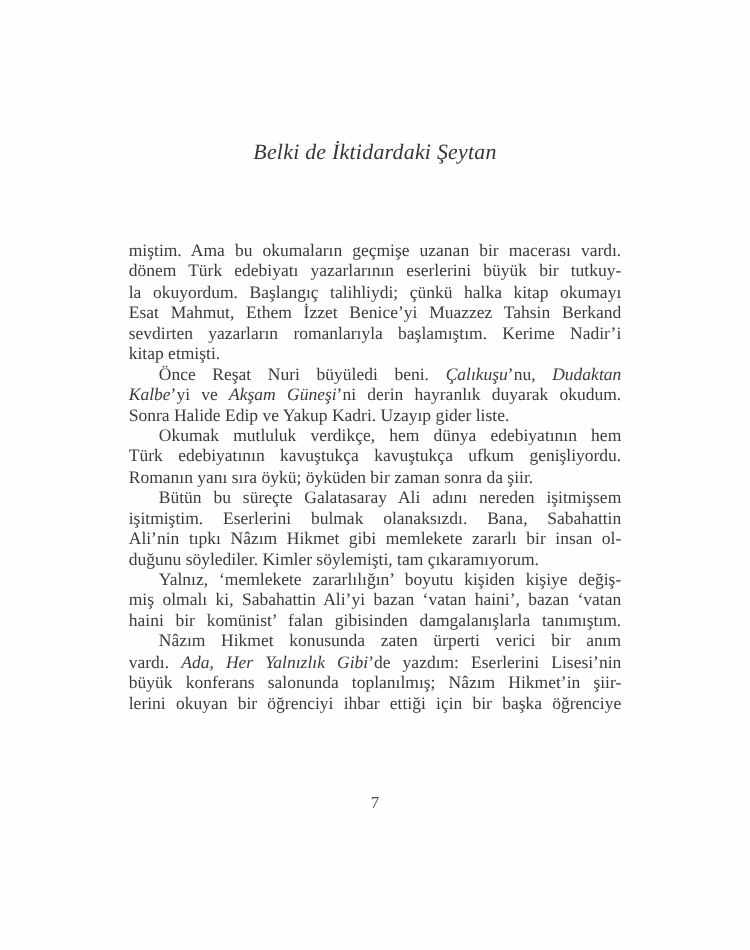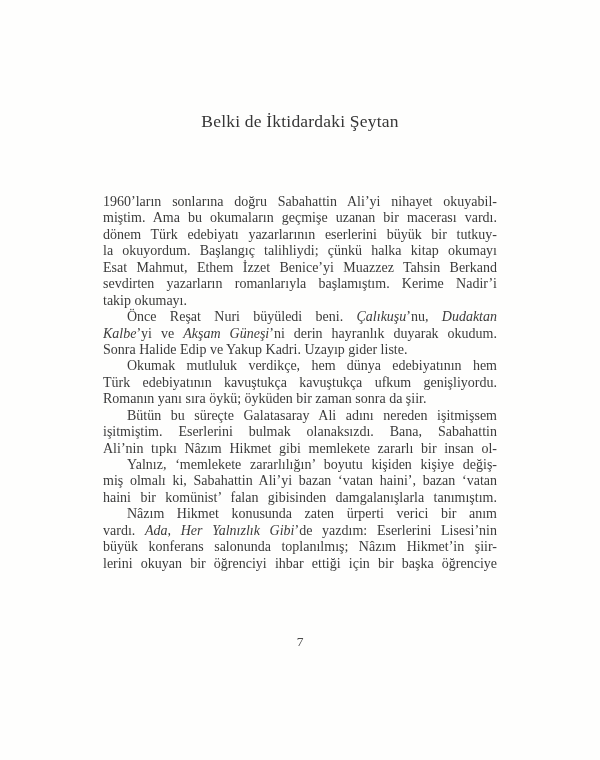--- a/index.html
+++ b/index.html
@@ -15,20 +15,21 @@
     font-family: "Liberation Serif", serif;
     color: #3b3b3b;
     overflow: hidden;
   }
   .chapter-title {
     position: absolute;
     top: 111px;
     left: 0;
     width: 100%;
     text-align: center;
+    font-style: italic;
     font-size: 17.5px;
     letter-spacing: 0.2px;
     color: #363636;
   }
   .body-text {
     position: absolute;
     top: 194px;
     left: 103px;
     width: 394px;
     font-size: 14px;
@@ -60,36 +61,36 @@
     color: #4a4a4a;
   }
 </style>
 </head>
 <body>
 
 <div class="book-page">
   <div class="chapter-title">Belki de İktidardaki Şeytan</div>
 
   <div class="body-text">
-      <div class="line"><span>1960’ların sonlarına doğru Sabahattin Ali’yi nihayet okuyabil-</span></div>
       <div class="line"><span>miştim. Ama bu okumaların geçmişe uzanan bir macerası vardı.</span></div>
       <div class="line"><span>dönem Türk edebiyatı yazarlarının eserlerini büyük bir tutkuy-</span></div>
       <div class="line"><span>la okuyordum. Başlangıç talihliydi; çünkü halka kitap okumayı</span></div>
       <div class="line"><span>Esat Mahmut, Ethem İzzet Benice’yi Muazzez Tahsin Berkand</span></div>
       <div class="line"><span>sevdirten yazarların romanlarıyla başlamıştım. Kerime Nadir’i</span></div>
-      <div class="line last"><span>takip okumayı.</span></div>
+      <div class="line last"><span>kitap etmişti.</span></div>
       <div class="line indent"><span>Önce Reşat Nuri büyüledi beni. </span><i>Çalıkuşu</i><span>’nu, </span><i>Dudaktan</i></div>
       <div class="line"><i>Kalbe</i><span>’yi ve </span><i>Akşam Güneşi</i><span>’ni derin hayranlık duyarak okudum.</span></div>
       <div class="line last"><span>Sonra Halide Edip ve Yakup Kadri. Uzayıp gider liste.</span></div>
       <div class="line indent"><span>Okumak mutluluk verdikçe, hem dünya edebiyatının hem</span></div>
       <div class="line"><span>Türk edebiyatının kavuştukça kavuştukça ufkum genişliyordu.</span></div>
       <div class="line last"><span>Romanın yanı sıra öykü; öyküden bir zaman sonra da şiir.</span></div>
       <div class="line indent"><span>Bütün bu süreçte Galatasaray Ali adını nereden işitmişsem</span></div>
       <div class="line"><span>işitmiştim. Eserlerini bulmak olanaksızdı. Bana, Sabahattin</span></div>
       <div class="line"><span>Ali’nin tıpkı Nâzım Hikmet gibi memlekete zararlı bir insan ol-</span></div>
+      <div class="line last"><span>duğunu söylediler. Kimler söylemişti, tam çıkaramıyorum.</span></div>
       <div class="line indent"><span>Yalnız, ‘memlekete zararlılığın’ boyutu kişiden kişiye değiş-</span></div>
       <div class="line"><span>miş olmalı ki, Sabahattin Ali’yi bazan ‘vatan haini’, bazan ‘vatan</span></div>
       <div class="line"><span>haini bir komünist’ falan gibisinden damgalanışlarla tanımıştım.</span></div>
       <div class="line indent"><span>Nâzım Hikmet konusunda zaten ürperti verici bir anım</span></div>
       <div class="line"><span>vardı. </span><i>Ada, Her Yalnızlık Gibi</i><span>’de yazdım: Eserlerini Lisesi’nin</span></div>
       <div class="line"><span>büyük konferans salonunda toplanılmış; Nâzım Hikmet’in şiir-</span></div>
       <div class="line"><span>lerini okuyan bir öğrenciyi ihbar ettiği için bir başka öğrenciye</span></div>
     </div>
 
   <div class="page-number">7</div>

